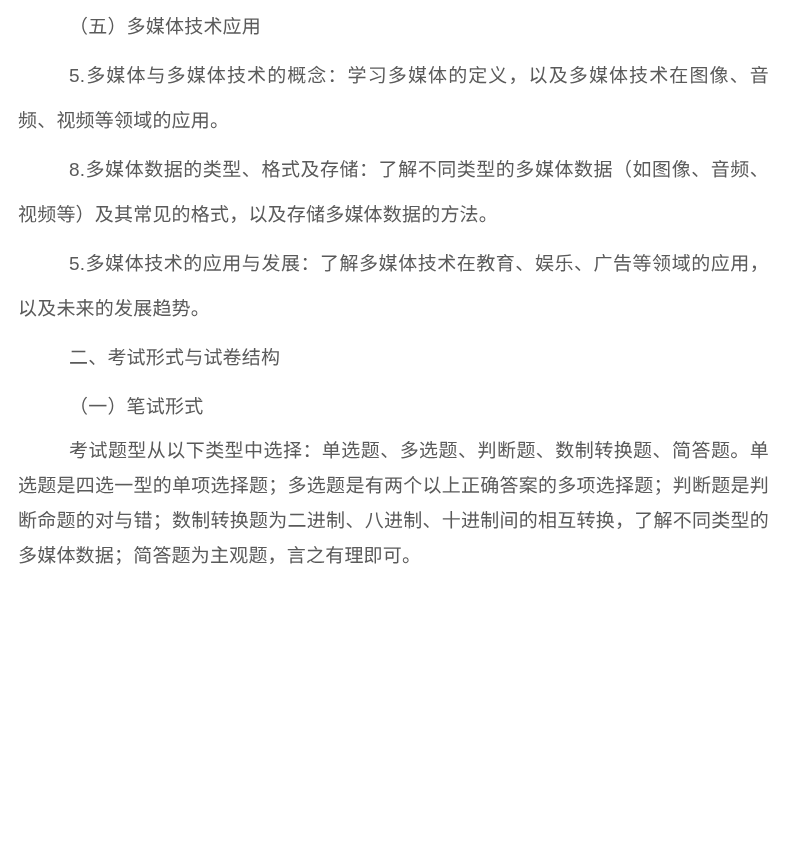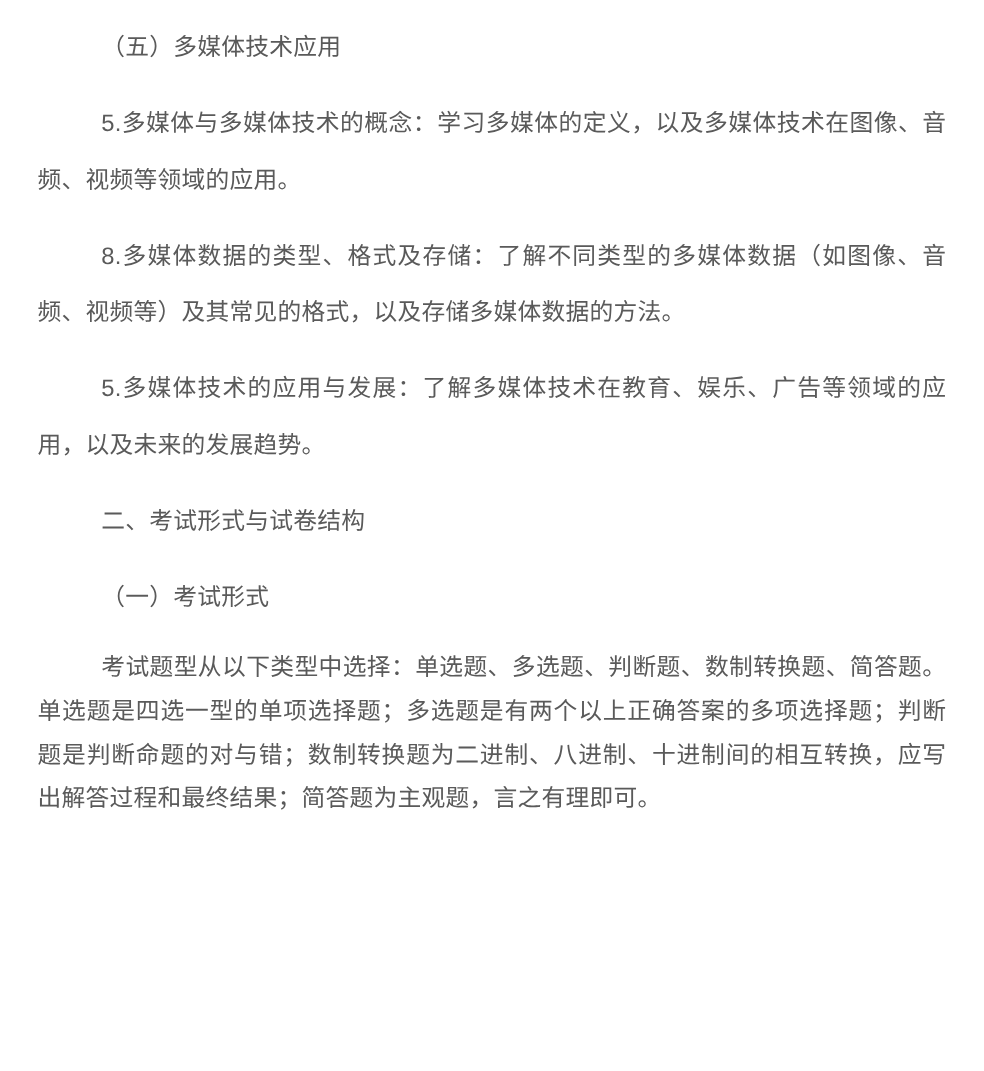--- a/index.html
+++ b/index.html
@@ -13,34 +13,34 @@
   .page {
     box-sizing: border-box;
     width: 787px;
     height: 857px;
     padding: 0 14px;
     font-family: "Liberation Sans", "DejaVu Sans", sans-serif;
     font-size: 19px;
     color: #5a5a5a;
   }
   .page p {
-    margin: 16px;
+    margin: 4px;
     line-height: 45px;
     text-indent: 51px;
     text-align: justify;
     letter-spacing: 0.2px;
   }
   .page p.tight {
     line-height: 35px;
   }
 </style>
 </head>
 <body>
 
 <div class="page">
   <p>（五）多媒体技术应用</p>
   <p>5.多媒体与多媒体技术的概念：学习多媒体的定义，以及多媒体技术在图像、音频、视频等领域的应用。</p>
   <p>8.多媒体数据的类型、格式及存储：了解不同类型的多媒体数据（如图像、音频、视频等）及其常见的格式，以及存储多媒体数据的方法。</p>
   <p>5.多媒体技术的应用与发展：了解多媒体技术在教育、娱乐、广告等领域的应用，以及未来的发展趋势。</p>
   <p>二、考试形式与试卷结构</p>
-  <p>（一）考试形式</p>
-  <p class="tight">考试题型从以下类型中选择：单选题、多选题、判断题、数制转换题、简答题。单选题是四选一型的单项选择题；多选题是有两个以上正确答案的多项选择题；判断题是判断命题的对与错；数制转换题为二进制、八进制、十进制间的相互转换，应写出解答过程和最终结果；简答题为主观题，言之有理即可。</p>
+  <p>（一）笔试形式</p>
+  <p class="tight">考试题型从以下类型中选择：单选题、多选题、判断题、数制转换题、简答题。单选题是四选一型的单项选择题；多选题是有两个以上正确答案的多项选择题；判断题是判断命题的对与错；数制转换题为二进制、八进制、十进制间的相互转换，了解不同类型的多媒体数据；简答题为主观题，言之有理即可。</p>
 </div>
 
 </body></html>

